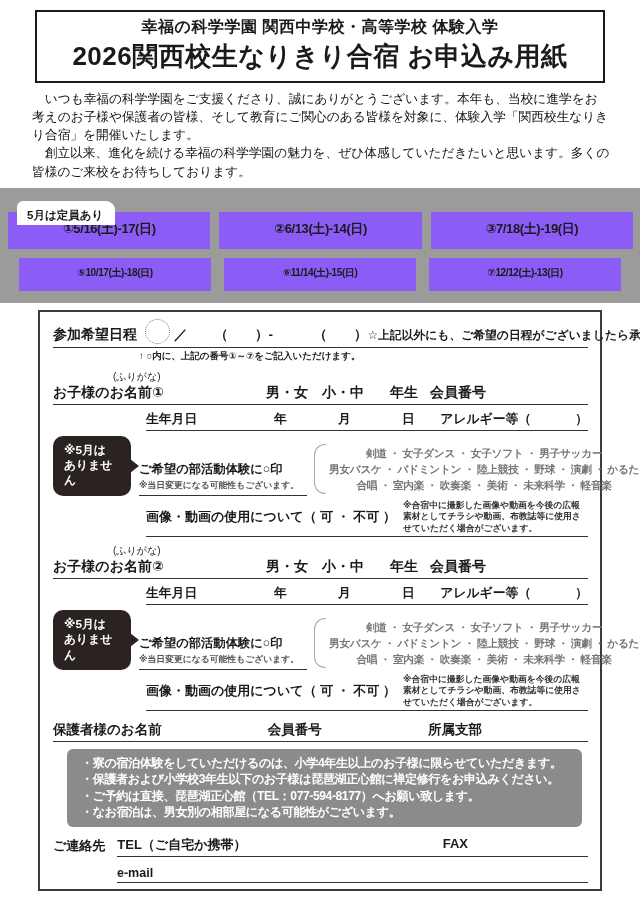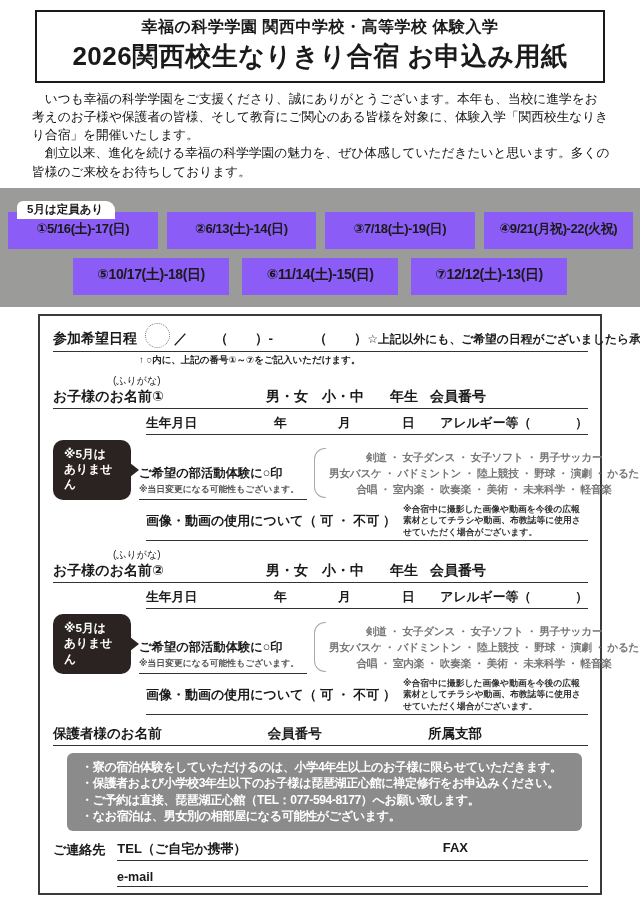--- a/index.html
+++ b/index.html
@@ -17,26 +17,26 @@
   .ht1 { font-size:16px; font-weight:600; letter-spacing:.5px; }
   .ht2 { font-size:26px; font-weight:600; margin-top:1px; letter-spacing:.5px; }
   .intro { margin:7px 30px 0 32px; font-size:12.7px; line-height:1.43; white-space:pre-line; color:#111; }
 
   
   .banner { margin-top:7px; background:var(--banner); padding:3px 0 12px; position:relative; }
   .banner-head { display:flex; align-items:flex-start; padding:2px 6px 0 150px; gap:13px; }
   .banner-title { color:#fff; font-size:20px; font-weight:700; letter-spacing:.5px; white-space:nowrap; }
   .banner-note { color:#fff; font-size:10px; font-weight:700; line-height:1.35; padding-top:3px; white-space:nowrap; }
   .badge { position:absolute; left:17px; top:13px; background:#fff; font-size:11.5px; font-weight:700;
-           padding:1px 12px 2px 10px; border-radius:6px 9px 0 0; }
+           padding:7px 12px 2px 10px; border-radius:6px 9px 0 0; }
   .dates-row1 { display:flex; gap:9px; margin:21px 7px 0 8px; }
   .date-box { background:#8b5cf6; flex:1; text-align:center; font-weight:700; font-size:13px;
               padding:8px 0 11px; letter-spacing:-.4px; white-space:nowrap; }
   .dates-row2 { display:flex; justify-content:center; gap:13px; margin-top:9px; }
-  .dates-row2 .date-box { flex:none; width:156px; font-size:14px; }
+  .dates-row2 .date-box { flex:none; width:192px; font-size:10px; }
 
   
   .form-box { margin:7px 38px 0; border:2px solid #3a3a3a; padding:7px 12px 6px 13px; }
   .wish-row { display:flex; align-items:flex-end; border-bottom:1.3px solid #333; padding-bottom:3px;
               font-weight:700; font-size:13.5px; }
   .wish-label { font-size:14px; white-space:nowrap; }
   .circle { width:25px; height:25px; border:1.6px dotted #777; border-radius:50%; margin:0 4px 0 8px; flex:none; }
   .wish-fields { font-weight:600; white-space:nowrap; }
   .wish-note { font-size:11.8px; font-weight:600; margin-left:auto; white-space:nowrap; }
   .circle-note { font-size:9.5px; color:#222; margin:2px 0 0 86px; font-weight:700; }
@@ -89,21 +89,20 @@
   </div>
   <div class="intro">　いつも幸福の科学学園をご支援くださり、誠にありがとうございます。本年も、当校に進学をお考えのお子様や保護者の皆様、そして教育にご関心のある皆様を対象に、体験入学「関西校生なりきり合宿」を開催いたします。
 　創立以来、進化を続ける幸福の科学学園の魅力を、ぜひ体感していただきたいと思います。多くの皆様のご来校をお待ちしております。</div>
 
   <div class="banner">
     <div class="badge">5月は定員あり</div>
     <div class="dates-row1">
       <div class="date-box">①5/16(土)-17(日)</div>
       <div class="date-box">②6/13(土)-14(日)</div>
       <div class="date-box">③7/18(土)-19(日)</div>
-      <div class="date-box">④9/21(月祝)-22(火祝)</div>
     </div>
     <div class="dates-row2">
       <div class="date-box">⑤10/17(土)-18(日)</div>
       <div class="date-box">⑥11/14(土)-15(日)</div>
       <div class="date-box">⑦12/12(土)-13(日)</div>
     </div>
   </div>
 
   <div class="form-box">
 

